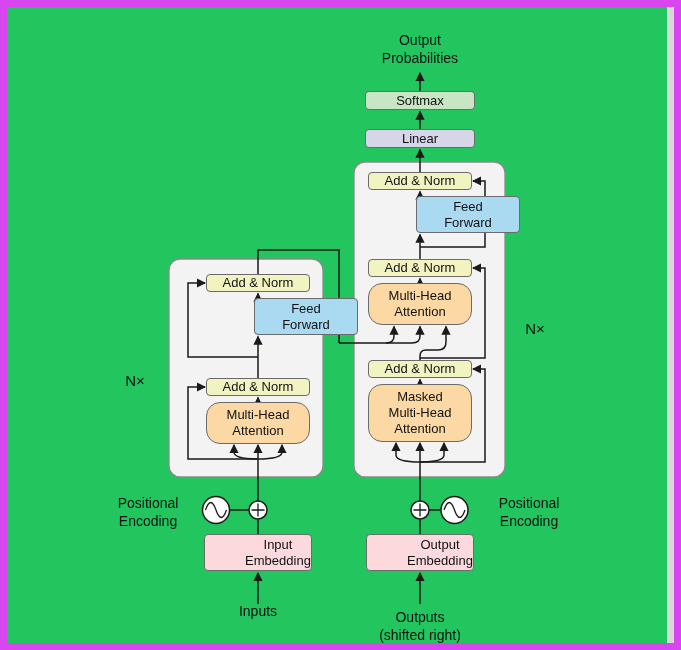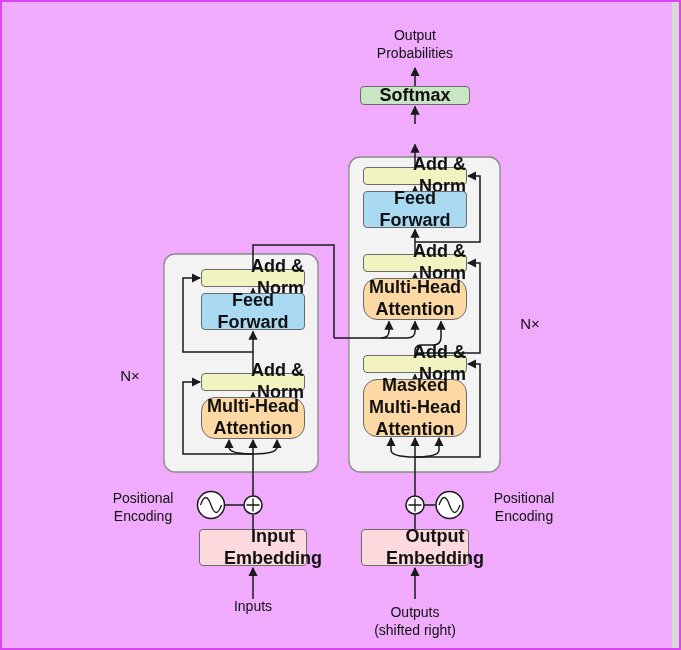--- a/index.html
+++ b/index.html
@@ -1,36 +1,36 @@
 <!DOCTYPE html>
 <html style="--add-norm: #f1f3c1; --feed-forward: #a9daf2; --attention: #fcd9a4; --softmax: #c8e6c3; --linear: #d6d6e8; --embedding: #fcd9dd; --stack-bg: #f3f3f3; --stack-border: #8a8a8a; --wire: #1a1a1a;"><head>
 <meta charset="utf-8">
 <style>
   * { margin:0; padding:0; box-sizing:border-box; }
   html,body { background:#e9e9e9; font-family:"Liberation Sans", sans-serif; }
   .canvas {
     position:relative; width:681px; height:650px;
-    background:#f0abfc; border:2px solid #d946ef; overflow:hidden;
+    background:#22c55e; border:7px solid #d946ef; overflow:hidden;
     color:#111;
   }
   .edge-strip { position:absolute; right:0; top:0; width:7px; height:100%; background:#d8d8d8; z-index:0; }
   svg.wires { position:absolute; left:0; top:0; z-index:2; }
   .stack { fill:var(--stack-bg,#f3f3f3); stroke:var(--stack-border,#8a8a8a); stroke-width:1.3; }
   .wire  { stroke:var(--wire,#1a1a1a); stroke-width:1.5; fill:none; }
   .sym   { fill:#ffffff; stroke:var(--wire,#1a1a1a); stroke-width:1.5; }
   .symline { stroke:var(--wire,#1a1a1a); stroke-width:1.3; fill:none; }
   .node {
     position:absolute; z-index:3;
     display:flex; align-items:center; justify-content:center;
     text-align:center; white-space:pre-line;
-    font-size:18px; line-height:1.22;
-    border:1.2px solid #6b6b6b; border-radius:4px;font-weight:bold;
+    font-size:13px; line-height:1.22;
+    border:1.2px solid #6b6b6b; border-radius:4px;
   }
   .add-norm { background:var(--add-norm,#f1f3c1);text-align:right; }
-  .ff       { background:var(--feed-forward,#a9daf2); }
+  .ff       { background:var(--feed-forward,#a9daf2);margin-left:48px; }
   .attn     { background:var(--attention,#fcd9a4);border-radius:14px; }
   .softmax  { background:var(--softmax,#c8e6c3); }
   .linear   { background:var(--linear,#d6d6e8); }
   .embed    { background:var(--embedding,#fcd9dd);padding-left:40px; }
   .lbl {
     position:absolute; z-index:3;
     text-align:center; white-space:pre-line;
     font-size:14px; line-height:1.3; color:#111;
   }
   .nx { font-size:15px; }
@@ -103,20 +103,21 @@
       <path class="symline" d="M251 496.5 L251 509.5 M244.5 503 L257.5 503"></path>
 
       <circle class="sym" cx="413" cy="503" r="9"></circle>
       <path class="symline" d="M413 496.5 L413 509.5 M406.5 503 L419.5 503"></path>
     </g>
   </svg>
 
   <div class="lbl" style="left:343px;top:24px;width:140px">Output
 Probabilities</div>
   <div class="node softmax" style="left:358px;top:84px;width:110px;height:19px">Softmax</div>
+  <div class="node linear" style="left:358px;top:122px;width:110px;height:19px">Linear</div>
 
   <div class="node add-norm" style="left:361px;top:165px;width:104px;height:18px">Add &amp; Norm</div>
   <div class="node ff" style="left:361px;top:189px;width:104px;height:37px">Feed
 Forward</div>
   <div class="node add-norm" style="left:361px;top:252px;width:104px;height:18px">Add &amp; Norm</div>
   <div class="node attn" style="left:361px;top:276px;width:104px;height:42px">Multi-Head
 Attention</div>
   <div class="node add-norm" style="left:361px;top:353px;width:104px;height:18px">Add &amp; Norm</div>
   <div class="node attn" style="left:361px;top:377px;width:104px;height:58px">Masked
 Multi-Head

